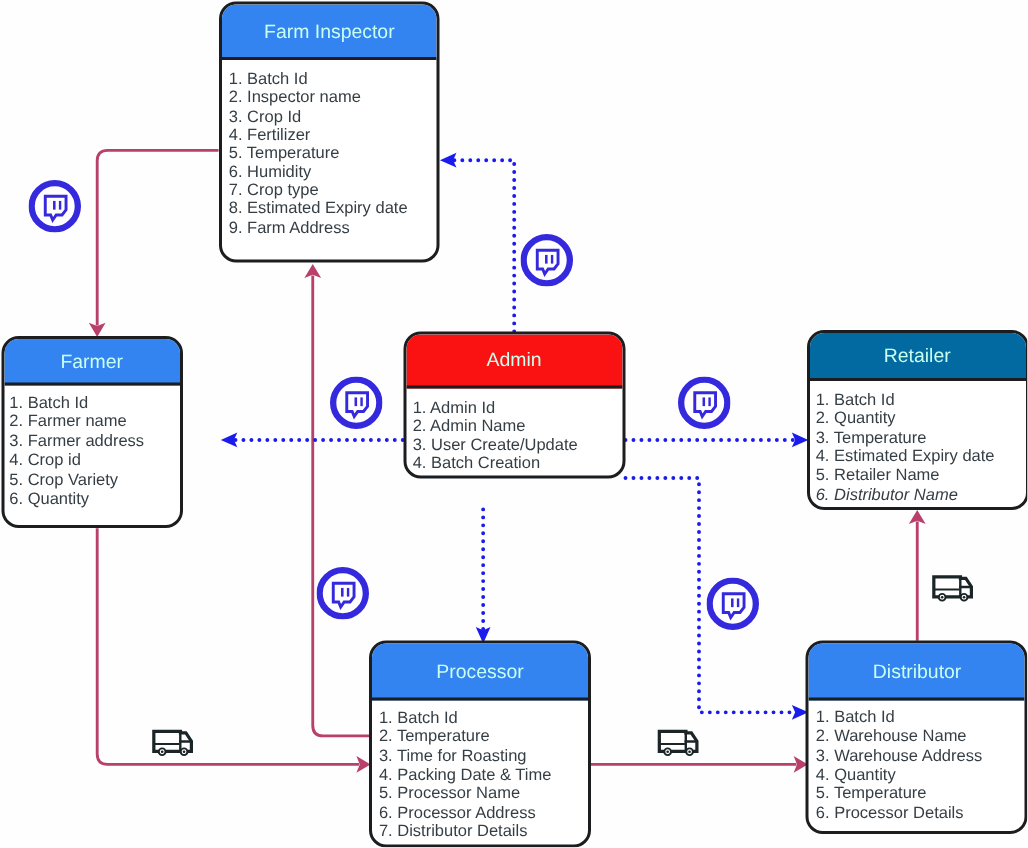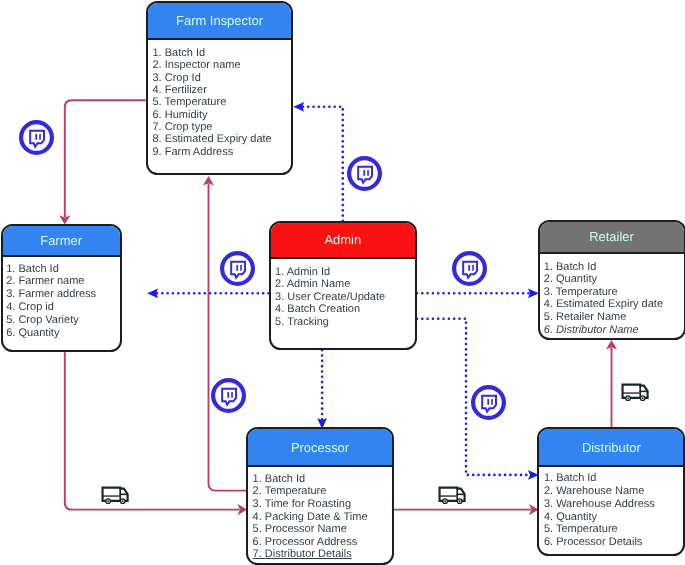--- a/index.html
+++ b/index.html
@@ -84,34 +84,34 @@
       </div>
       <div class="ebody" style="padding-top: 5.5px; padding-left: 3.6px;">
         <div class="erow" style="color: rgb(53, 62, 68); line-height: 12.8px;"><span>1. </span><span>Batch Id</span></div>
         <div class="erow" style="color: rgb(53, 62, 68); line-height: 12.8px;"><span>2. </span><span>Farmer name</span></div>
         <div class="erow" style="color: rgb(53, 62, 68); line-height: 12.8px;"><span>3. </span><span>Farmer address</span></div>
         <div class="erow" style="color: rgb(53, 62, 68); line-height: 12.8px;"><span>4. </span><span>Crop id</span></div>
         <div class="erow" style="color: rgb(53, 62, 68); line-height: 12.8px;"><span>5. </span><span>Crop Variety</span></div>
         <div class="erow" style="color: rgb(53, 62, 68); line-height: 12.8px;"><span>6. </span><span>Quantity</span></div>
       </div>
     </div>
-    <div class="entity" style="left: 268.5px; top: 220.9px; width: 148.5px; height: 129px; border-color: rgb(27, 29, 30);">
+    <div class="entity" style="left: 268.5px; top: 220.9px; width: 148.5px; height: 98px; border-color: rgb(27, 29, 30);">
       <div class="ehead" style="height: 36.2px; background: rgb(250, 18, 18); border-bottom-color: rgb(27, 29, 30); color: rgb(201, 255, 239);">
         <span>Admin</span>
       </div>
       <div class="ebody" style="padding-top: 6.7px; padding-left: 4.6px;">
         <div class="erow" style="color: rgb(53, 62, 68); line-height: 12.5px;"><span>1. </span><span>Admin Id</span></div>
         <div class="erow" style="color: rgb(53, 62, 68); line-height: 12.5px;"><span>2. </span><span>Admin Name</span></div>
         <div class="erow" style="color: rgb(53, 62, 68); line-height: 12.5px;"><span>3. </span><span>User Create/Update</span></div>
         <div class="erow" style="color: rgb(53, 62, 68); line-height: 12.5px;"><span>4. </span><span>Batch Creation</span></div>
         <div class="erow" style="color: rgb(53, 62, 68); line-height: 12.5px;"><span>5. </span><span>Tracking</span></div>
       </div>
     </div>
     <div class="entity" style="left: 537.5px; top: 219.6px; width: 148px; height: 120.1px; border-color: rgb(27, 29, 30);">
-      <div class="ehead" style="height: 32.1px; padding-top: 0px; background: #737373; border-bottom-color: rgb(27, 29, 30); color: rgb(201, 255, 239);">
+      <div class="ehead" style="height: 32.1px; padding-top: 0px; background: #0369a1; border-bottom-color: rgb(27, 29, 30); color: rgb(201, 255, 239);">
         <span>Retailer</span>
       </div>
       <div class="ebody" style="padding-top: 7.1px; padding-left: 4.3px;">
         <div class="erow" style="color: rgb(53, 62, 68); line-height: 12.56px;"><span>1. </span><span>Batch Id</span></div>
         <div class="erow" style="color: rgb(53, 62, 68); line-height: 12.56px;"><span>2. </span><span>Quantity</span></div>
         <div class="erow" style="color: rgb(53, 62, 68); line-height: 12.56px;"><span>3. </span><span>Temperature</span></div>
         <div class="erow" style="color: rgb(53, 62, 68); line-height: 12.56px;"><span>4. </span><span>Estimated Expiry date</span></div>
         <div class="erow" style="color: rgb(53, 62, 68); line-height: 12.56px;"><span>5. </span><span>Retailer Name</span></div>
         <div class="erow" style="color: rgb(53, 62, 68); line-height: 12.56px; font-style: italic;"><span>6. </span><span>Distributor Name</span></div>
       </div>
@@ -120,21 +120,21 @@
       <div class="ehead" style="height: 37.7px; padding-top: 0.2px; background: rgb(51, 131, 240); border-bottom-color: rgb(27, 29, 30); color: rgb(201, 255, 239);">
         <span>Processor</span>
       </div>
       <div class="ebody" style="padding-top: 6.2px; padding-left: 4.6px;">
         <div class="erow" style="color: rgb(53, 62, 68); line-height: 12.52px;"><span>1. </span><span>Batch Id</span></div>
         <div class="erow" style="color: rgb(53, 62, 68); line-height: 12.52px;"><span>2. </span><span>Temperature</span></div>
         <div class="erow" style="color: rgb(53, 62, 68); line-height: 12.52px;"><span>3. </span><span>Time for Roasting</span></div>
         <div class="erow" style="color: rgb(53, 62, 68); line-height: 12.52px;"><span>4. </span><span>Packing Date &amp; Time</span></div>
         <div class="erow" style="color: rgb(53, 62, 68); line-height: 12.52px;"><span>5. </span><span>Processor Name</span></div>
         <div class="erow" style="color: rgb(53, 62, 68); line-height: 12.52px;"><span>6. </span><span>Processor Address</span></div>
-        <div class="erow" style="color: rgb(53, 62, 68); line-height: 12.52px; text-decoration: underline;"><span>7. </span><span>Distributor Details</span></div>
+        <div class="erow" style="color: rgb(53, 62, 68); line-height: 12.52px;"><span>7. </span><span>Distributor Details</span></div>
       </div>
     </div>
     <div class="entity" style="left: 537.4px; top: 427.1px; width: 148px; height: 129.2px; border-color: rgb(27, 29, 30);">
       <div class="ehead" style="height: 37.9px; background: rgb(51, 131, 240); border-bottom-color: rgb(27, 29, 30); color: rgb(201, 255, 239);">
         <span>Distributor</span>
       </div>
       <div class="ebody" style="padding-top: 5.2px; padding-left: 4.5px;">
         <div class="erow" style="color: rgb(53, 62, 68); line-height: 12.78px;"><span>1. </span><span>Batch Id</span></div>
         <div class="erow" style="color: rgb(53, 62, 68); line-height: 12.78px;"><span>2. </span><span>Warehouse Name</span></div>
         <div class="erow" style="color: rgb(53, 62, 68); line-height: 12.78px;"><span>3. </span><span>Warehouse Address</span></div>

